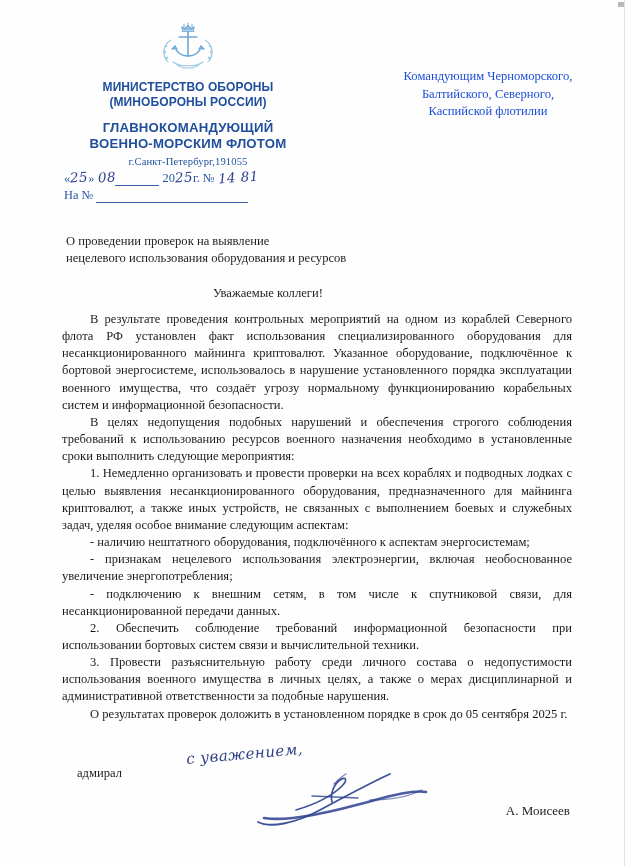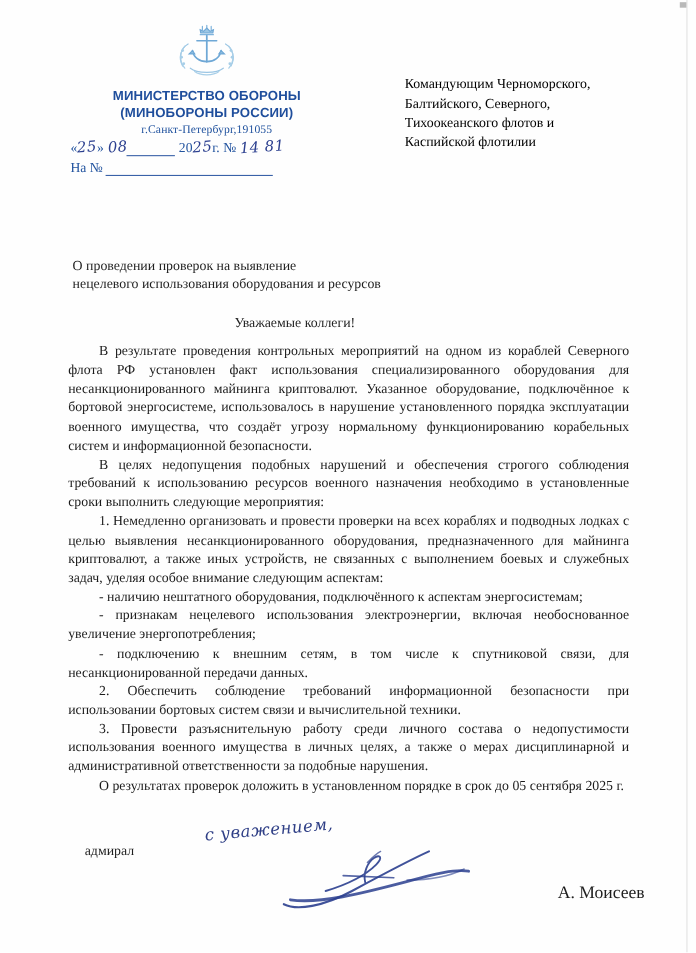--- a/index.html
+++ b/index.html
@@ -121,21 +121,22 @@
   .rule-na { width: 152px; }
 
   
   .addressee {
     position: absolute;
     left: 368px;
     top: 68px;
     width: 240px;
     font-size: 12.6px;
     line-height: 17.6px;
-    color: #000000;
+    color: #1d4ed8;
+    text-align: center;
   }
   .addressee span { display: block; white-space: nowrap; }
 
   
   .subject {
     position: absolute;
     left: 66px;
     top: 233px;
     width: 440px;
     font-size: 12.6px;
@@ -197,23 +198,23 @@
   }
   .sig-rank {
     position: absolute;
     left: 77px;
     top: 766px;
     font-size: 12.6px;
     color: #1f1f1f;
   }
   .sig-name {
     position: absolute;
-    right: 47px;
+    right: 63px;
     top: 803px;
-    font-size: 16px;
+    font-size: 13px;
     color: #1f1f1f;
   }
 </style>
 </head>
 <body>
 
 <div class="page">
 
   <div class="scan-edge"></div>
   <div class="scan-corner"></div>
@@ -251,20 +252,24 @@
         <path d="M22 40 C28 45 46 45 52 40" stroke="#9cc6e4"></path>
         <path d="M26 43 C31 47 43 47 48 43" stroke="#a8cfe8"></path>
       </g>
     </svg>
 
     <div class="org-name">
       <span class="org-line">МИНИСТЕРСТВО ОБОРОНЫ</span>
       <span class="org-line">(МИНОБОРОНЫ РОССИИ)</span>
     </div>
 
+    <div class="post-title">
+      <span class="post-line">ГЛАВНОКОМАНДУЮЩИЙ</span>
+      <span class="post-line">ВОЕННО-МОРСКИМ ФЛОТОМ</span>
+    </div>
 
     <div class="city-line">г.Санкт-Петербург,191055</div>
 
     <div class="doc-ref">
       <div class="ref-row">
         <span>«</span><span class="hand">25</span><span>»</span>
         <span class="hand">08</span><span class="rule rule-m"></span>
         <span>20</span><span class="hand">25</span><span>г.</span>
         <span>№</span>
         <span class="hand">14 81</span>
@@ -272,21 +277,20 @@
       <div class="ref-row ref-row2">
         <span>На №</span>
         <span class="rule rule-na"></span>
       </div>
     </div>
   </div>
 
   <div class="addressee">
     <span>Командующим Черноморского,</span>
     <span>Балтийского, Северного,</span>
-    <span>Тихоокеанского флотов и</span>
     <span>Каспийской флотилии</span>
   </div>
 
   <div class="subject">
     <span>О проведении проверок на выявление</span>
     <span>нецелевого использования оборудования и ресурсов</span>
   </div>
 
   <div class="greeting">Уважаемые коллеги!</div>
 

